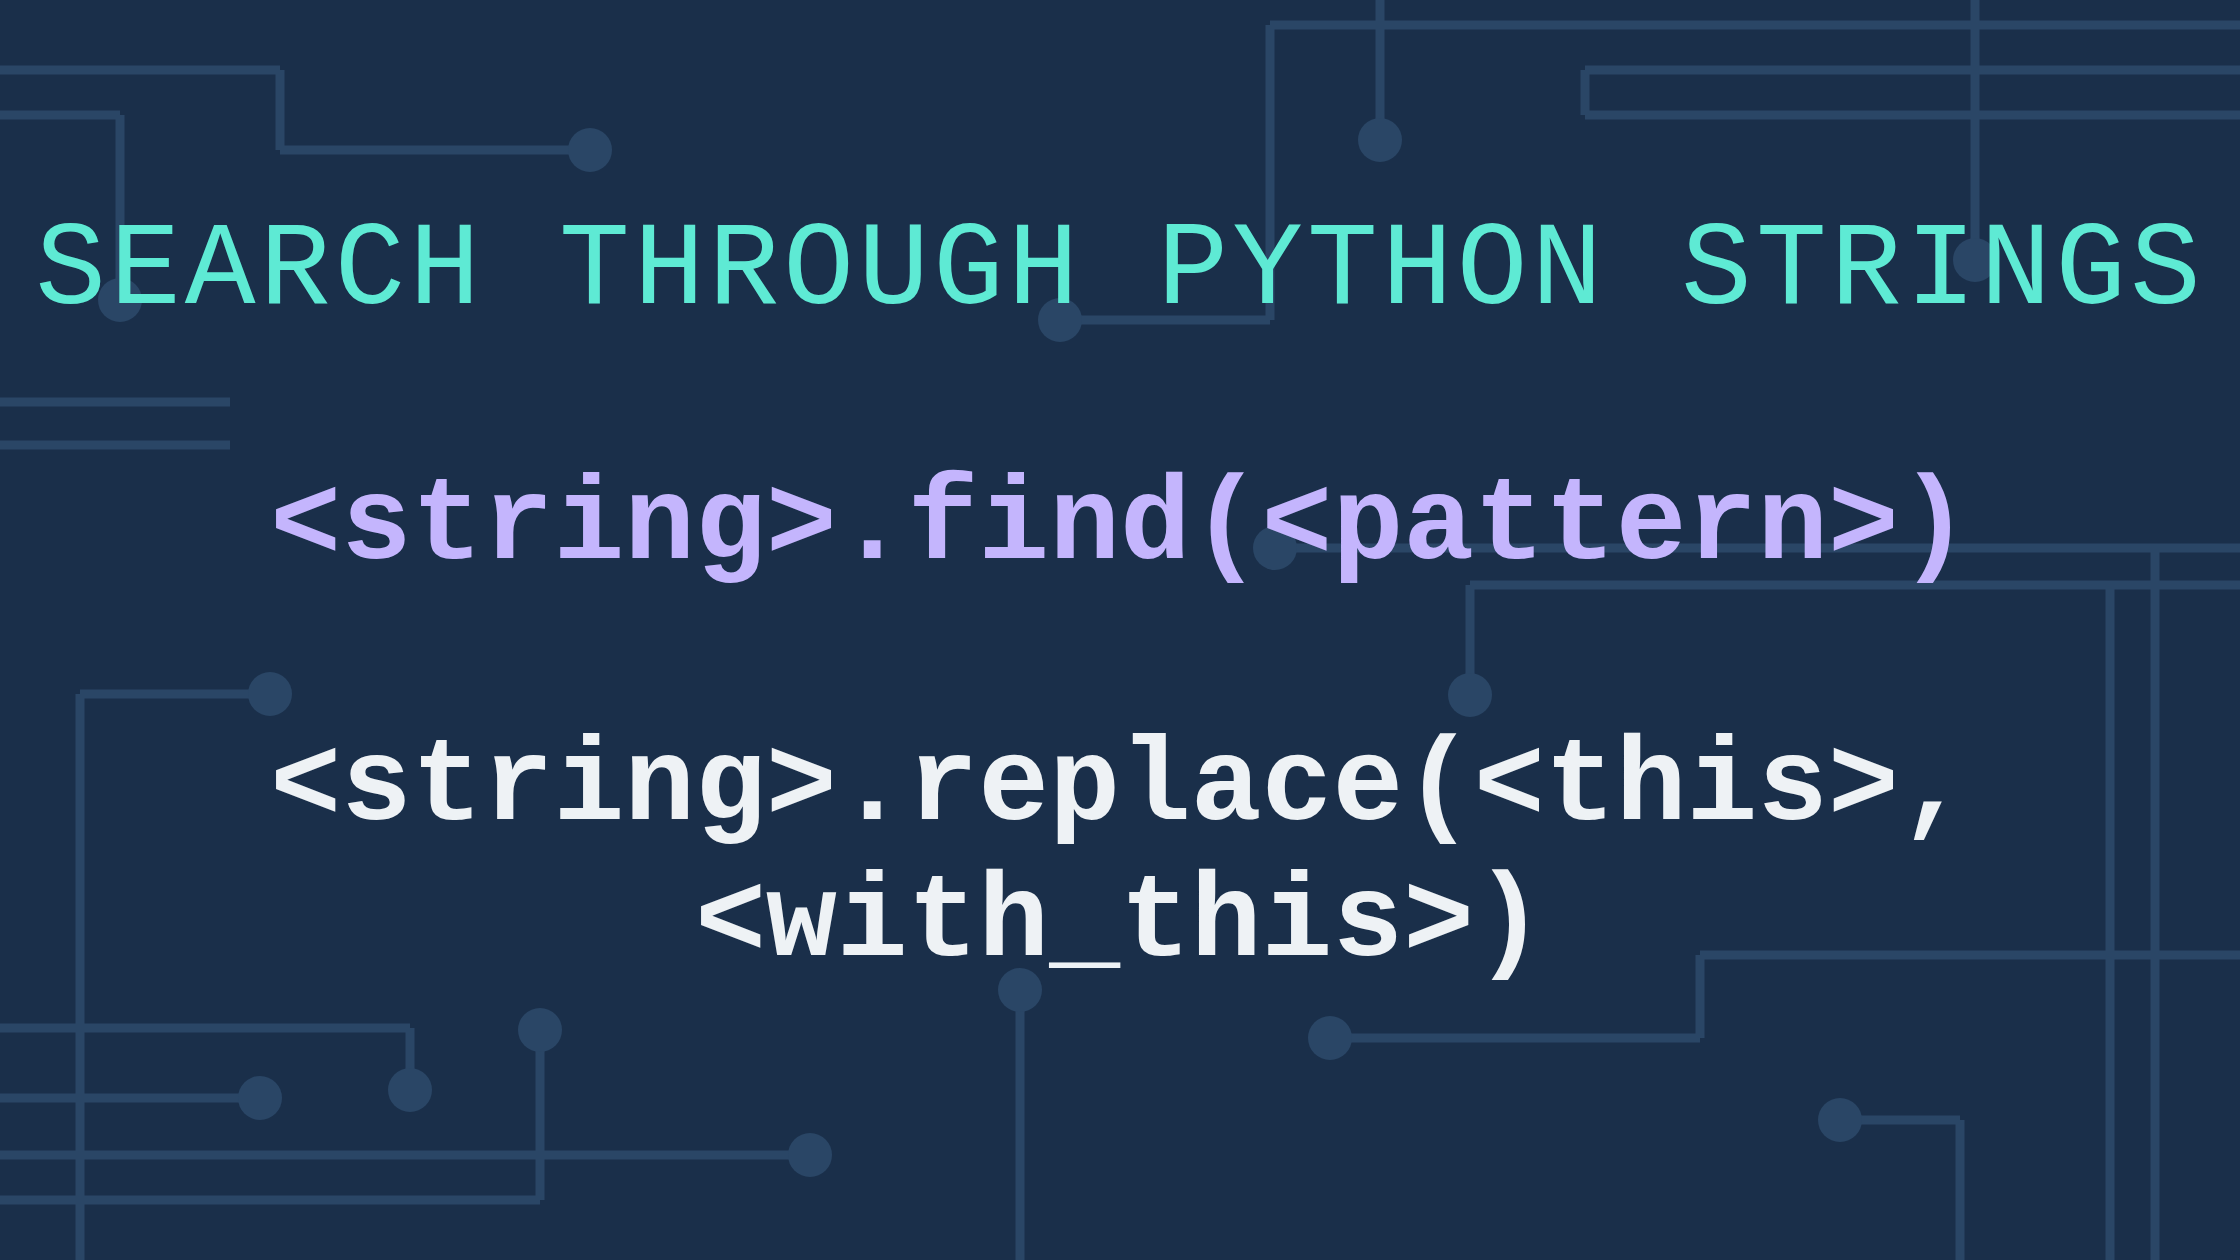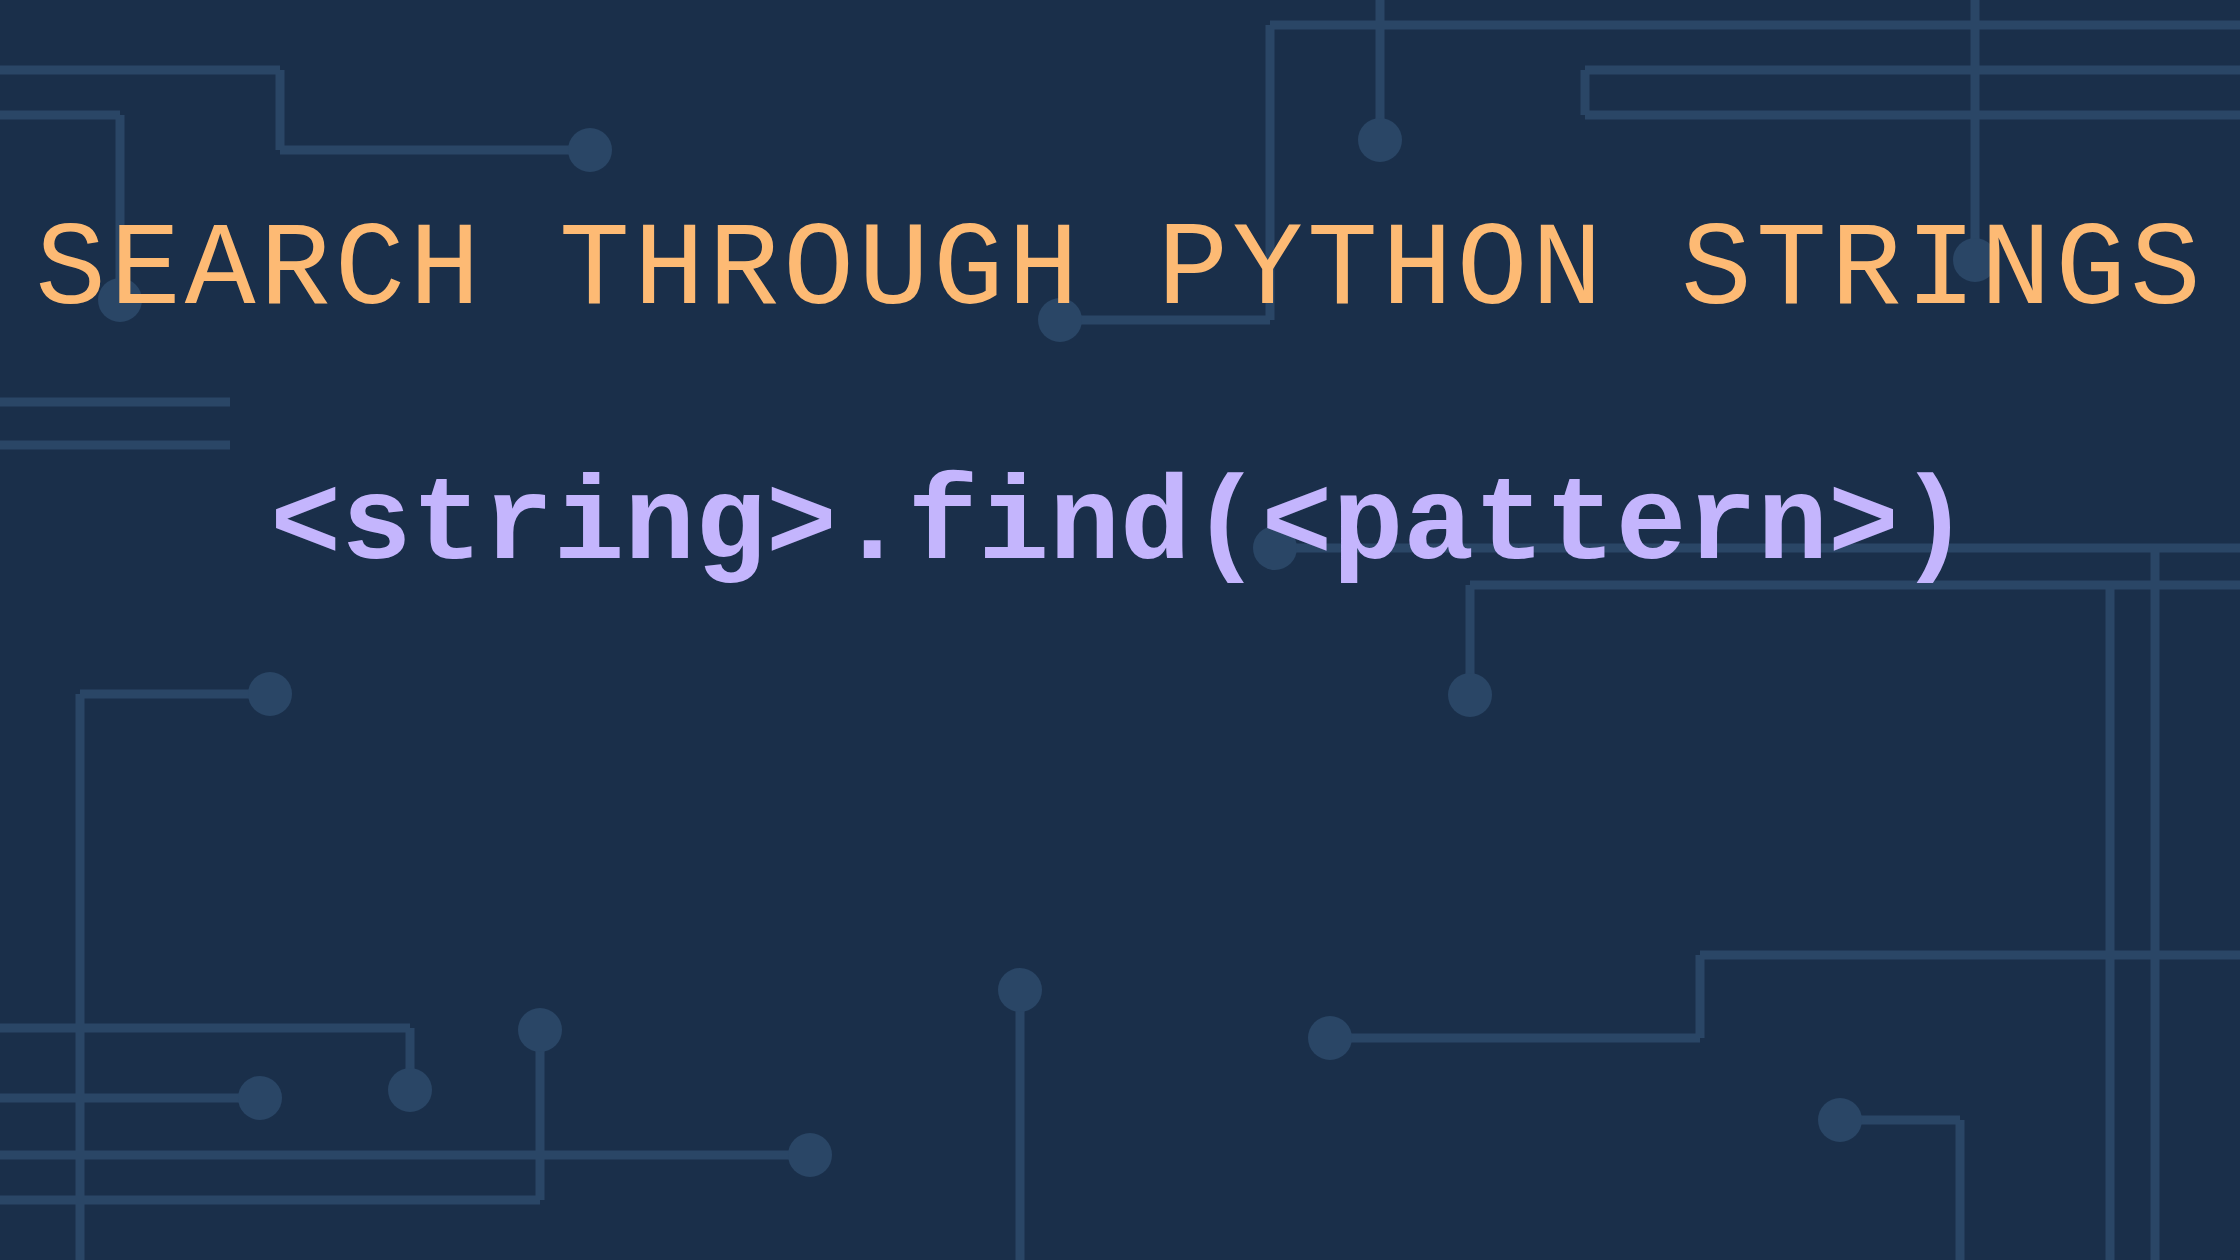--- a/index.html
+++ b/index.html
@@ -45,21 +45,21 @@
 
   .title {
     position: absolute;
     top: 205px;
     width: 100%;
     text-align: center;
     font-family: "Menlo", "Consolas", "Courier New", monospace;
     font-size: 118px;
     letter-spacing: 4px;
     font-weight: 400;
-    color: #fdba74;
+    color: #5eead4;
   }
 
   .code-line-1 {
     position: absolute;
     top: 460px;
     width: 100%;
     text-align: center;
     font-size: 118px;
     font-weight: 700;
     color: #c4b5fd;
@@ -150,15 +150,17 @@
     <line x1="1960" y1="1120" x2="1960" y2="1260"></line>
     <line x1="1960" y1="1120" x2="1840" y2="1120"></line>
     <circle cx="1840" cy="1120" r="22"></circle>
   </svg>
 
   <div class="content">
     <div class="title">SEARCH THROUGH PYTHON STRINGS</div>
 
     <div class="code-line-1">&lt;string&gt;.find(&lt;pattern&gt;)</div>
 
+    <div class="code-line-2">&lt;string&gt;.replace(&lt;this&gt;,
+&lt;with_this&gt;)</div>
   </div>
 
 </div>
 
 </body></html>

